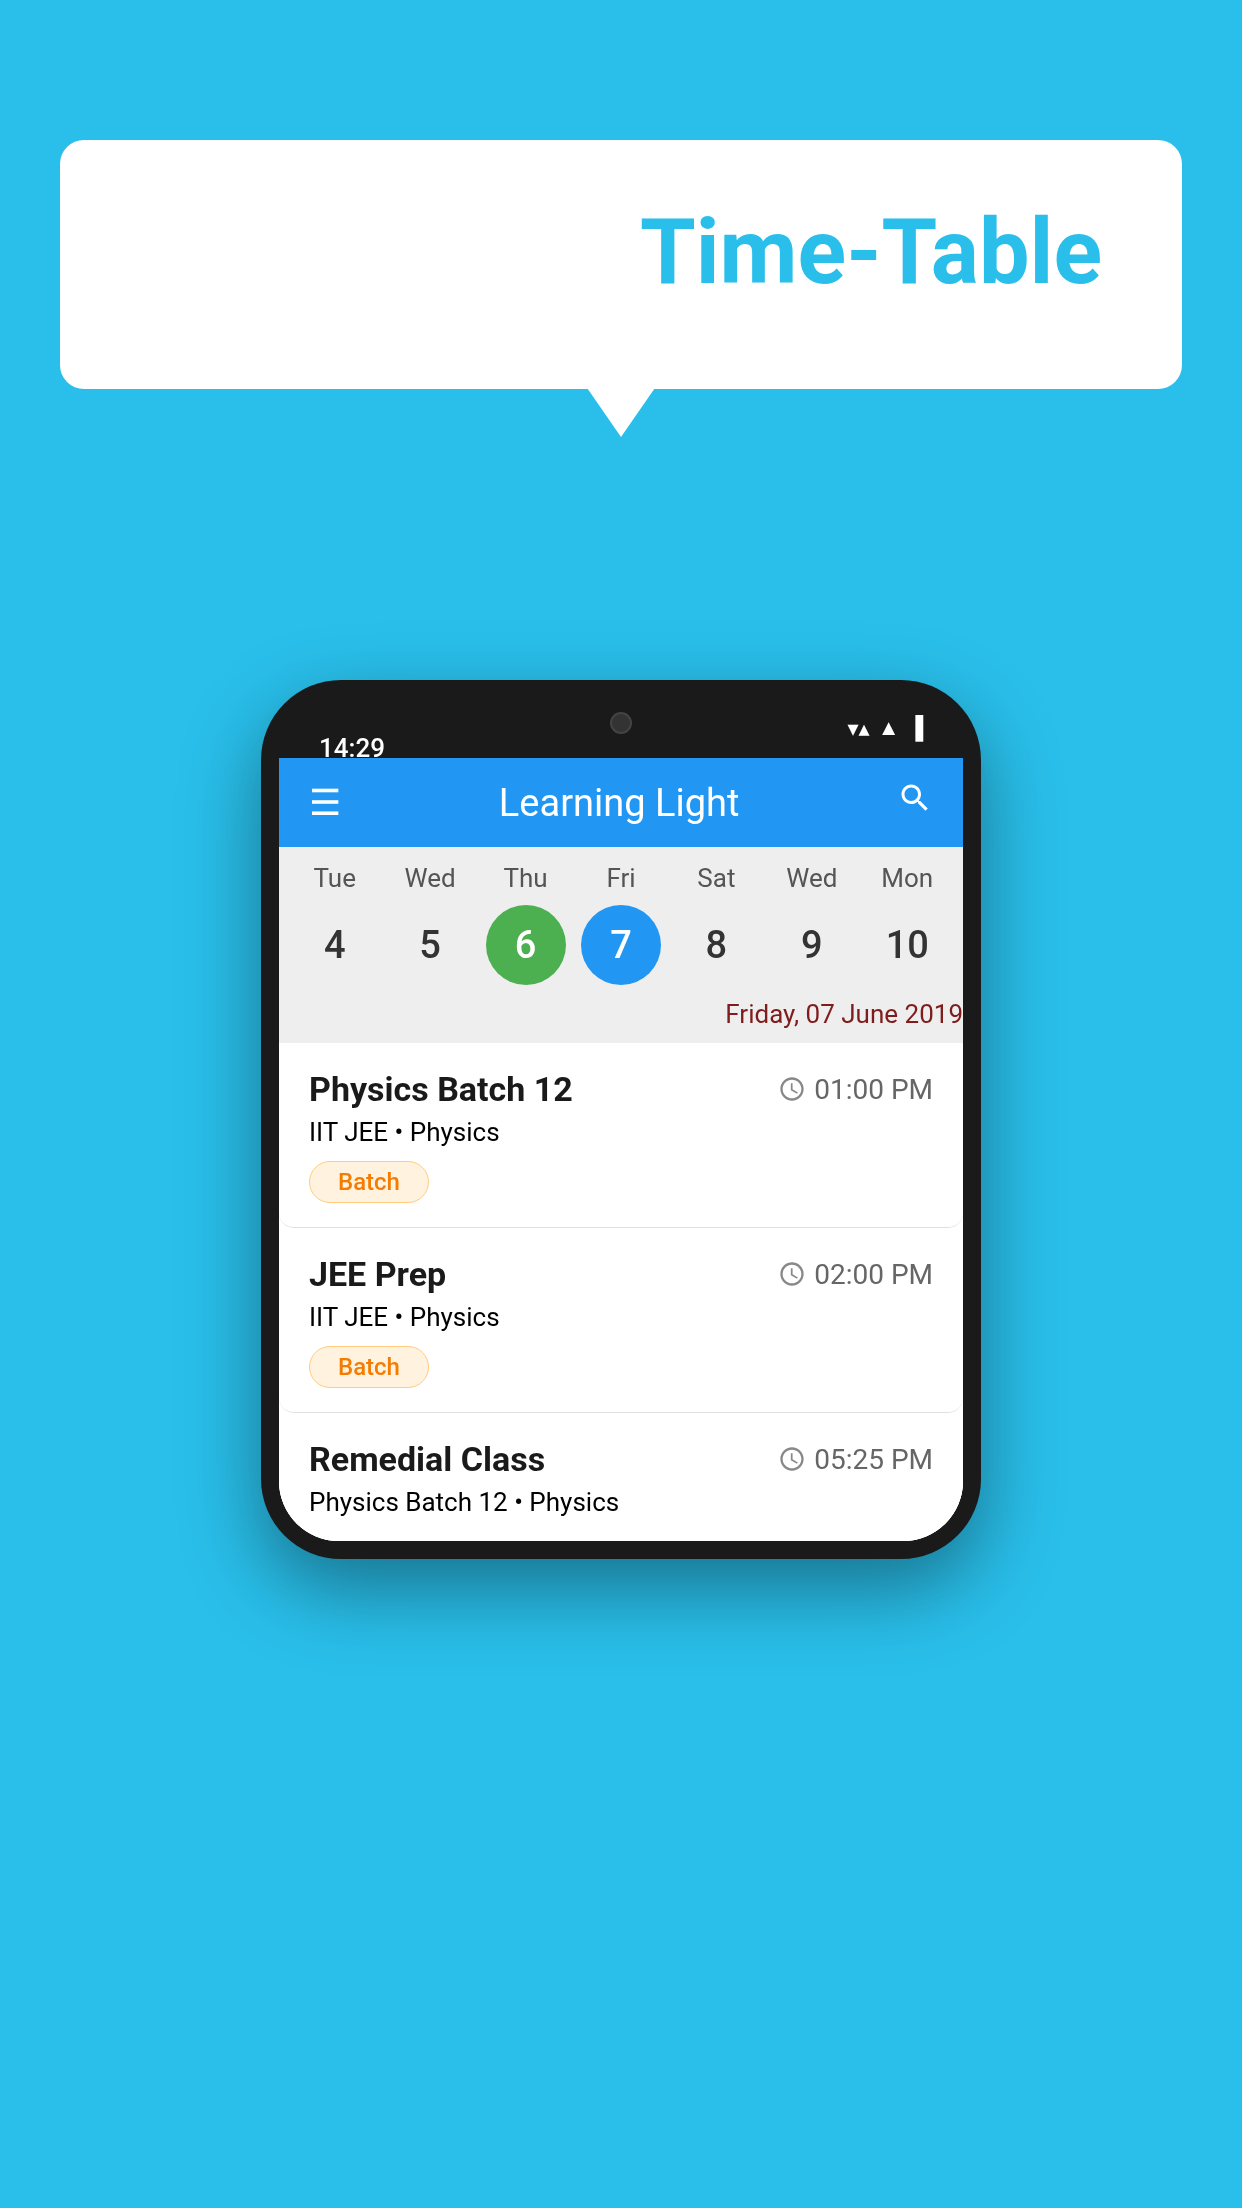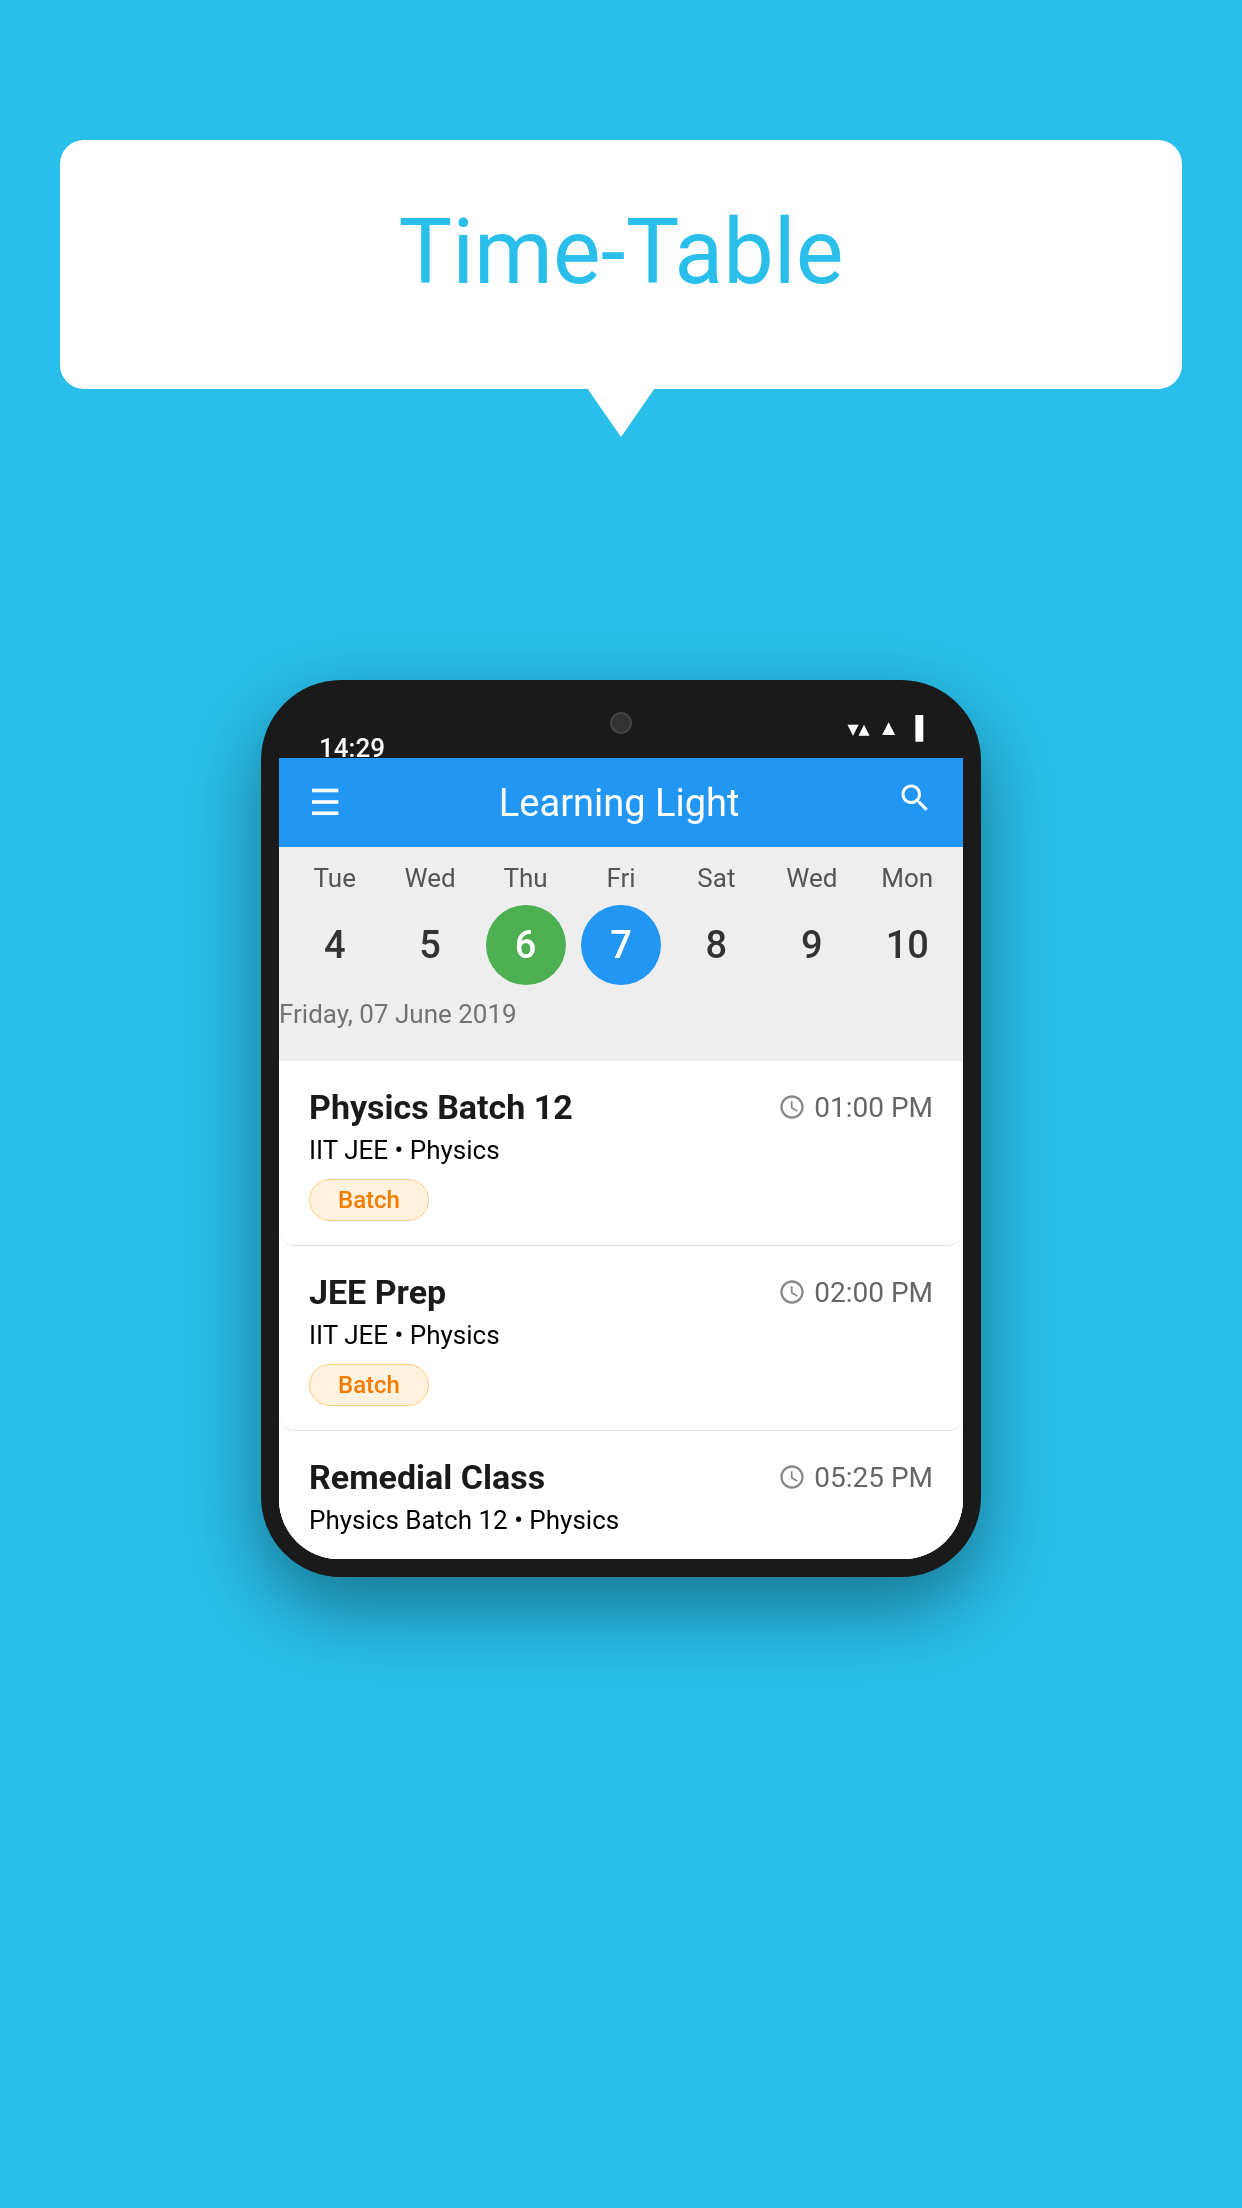--- a/index.html
+++ b/index.html
@@ -42,22 +42,23 @@
       width: 0;
       height: 0;
       border-left: 36px solid transparent;
       border-right: 36px solid transparent;
       border-top: 52px solid white;
     }
 
     .bubble-title {
       color: #29BFEA;
       font-size: 90px;
-      font-weight: 400;
+      font-weight: 700;
       margin-bottom: 14px;
+      text-align: right;
     }
 
     .bubble-subtitle {
       color: #999;
       font-size: 38px;
       font-weight: 400;
     }
 
     
     .phone-wrapper {
@@ -207,24 +208,24 @@
       background: #4CAF50;
       color: white;
     }
 
     .day-number.selected {
       background: #2196F3;
       color: white;
     }
 
     .selected-date-label {
-      text-align: left;
-      color: #737373;
+      text-align: right;
+      color: #7f1d1d;
       font-size: 26px;
-      padding-bottom: 32px;
+      padding-bottom: 14px;
       background: #eeeeee;
     }
 
     
     .schedule-list {
       background: white;
     }
 
     .schedule-item {
       background: white;

